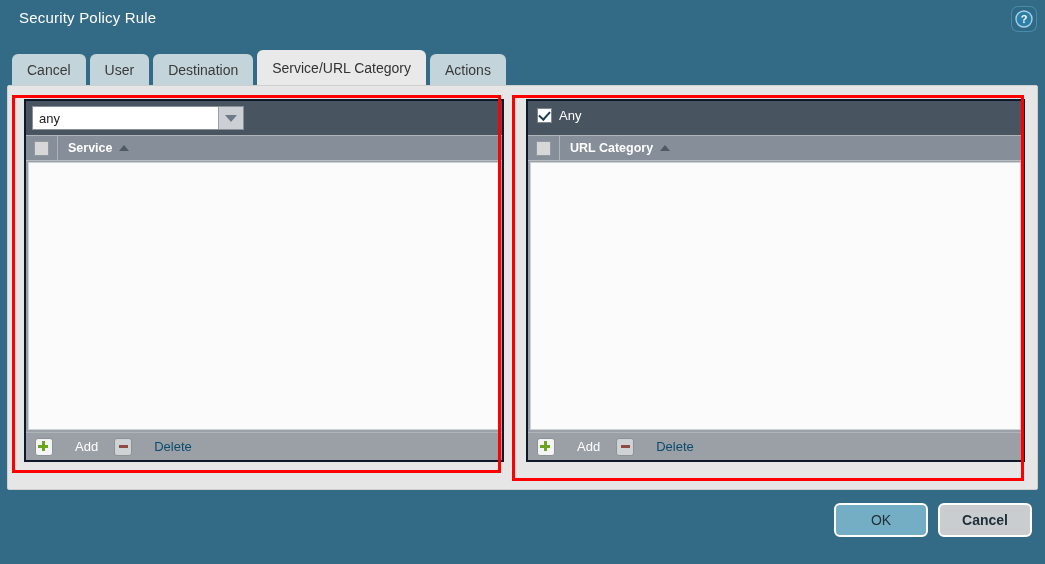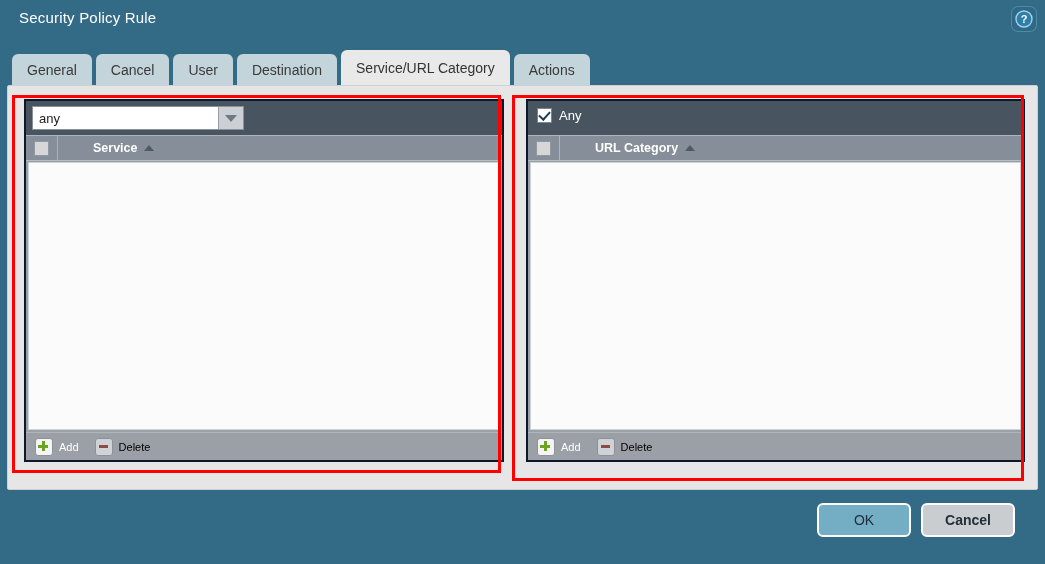--- a/index.html
+++ b/index.html
@@ -197,21 +197,20 @@
     left: 0;
     top: 34px;
     right: 0;
     height: 26px;
     background: #868e99;
     border-top: 1px solid #aeb4ba;
     border-bottom: 1px solid #b8bdc2;
     box-sizing: border-box;
     display: flex;
     align-items: center;
-    gap: 25px;
   }
   .col-header-cbcell {
     width: 32px;
     height: 100%;
     display: flex;
     align-items: center;
     justify-content: center;
     border-right: 1px solid #aeb4ba;
     box-sizing: border-box;
   }
@@ -254,25 +253,25 @@
     border-top: 1px solid #b0b5ba;
     box-sizing: border-box;
     display: flex;
     align-items: center;
     padding-left: 9px;
     gap: 16px;
   }
   .tool-btn {
     display: flex;
     align-items: center;
-    gap: 6px;
-    font-size: 11px;
+    gap: 22px;
+    font-size: 13px;
     color: #ffffff;
   }
-  .tool-btn.disabled { color: #000000; }
+  .tool-btn.disabled { color: #0c4a6e; }
   .icon-sq {
     width: 16px;
     height: 16px;
     border-radius: 3px;
     background: #f4f4f4;
     border: 1px solid #8d9298;
     display: flex;
     align-items: center;
     justify-content: center;
     flex: 0 0 auto;
@@ -296,21 +295,21 @@
     border: 3px solid #fe0000;
     box-sizing: border-box;
     pointer-events: none;
   }
   #annot-left  { left: 12px;  top: 95px;  width: 489px; height: 378px; }
   #annot-right { left: 512px; top: 95px;  width: 512px; height: 386px; }
 
   
   #footer-buttons {
     position: absolute;
-    right: 30px;
+    right: 13px;
     top: 503px;
     display: flex;
     gap: 10px;
   }
   .dlg-btn {
     width: 94px;
     height: 34px;
     border-radius: 6px;
     border: 2px solid #ffffff;
     box-sizing: border-box;
@@ -333,23 +332,20 @@
     <div id="help-icon">
       <svg width="18" height="18" viewBox="0 0 18 18">
         <circle cx="9" cy="9" r="8" fill="#2b7fa8" stroke="#a9cfe2" stroke-width="1.4"></circle>
         <text x="9" y="13" font-family="Liberation Sans, sans-serif" font-size="11" font-weight="bold" fill="#ffffff" text-anchor="middle">?</text>
       </svg>
     </div>
   </div>
 
   <div id="tabstrip">
     <div class="tab">
-        <span>General</span>
-      </div>
-    <div class="tab">
         <span>Cancel</span>
       </div>
     <div class="tab">
         <span>User</span>
       </div>
     <div class="tab">
         <span>Destination</span>
       </div>
     <div class="tab active">
         <span>Service/URL Category</span>

